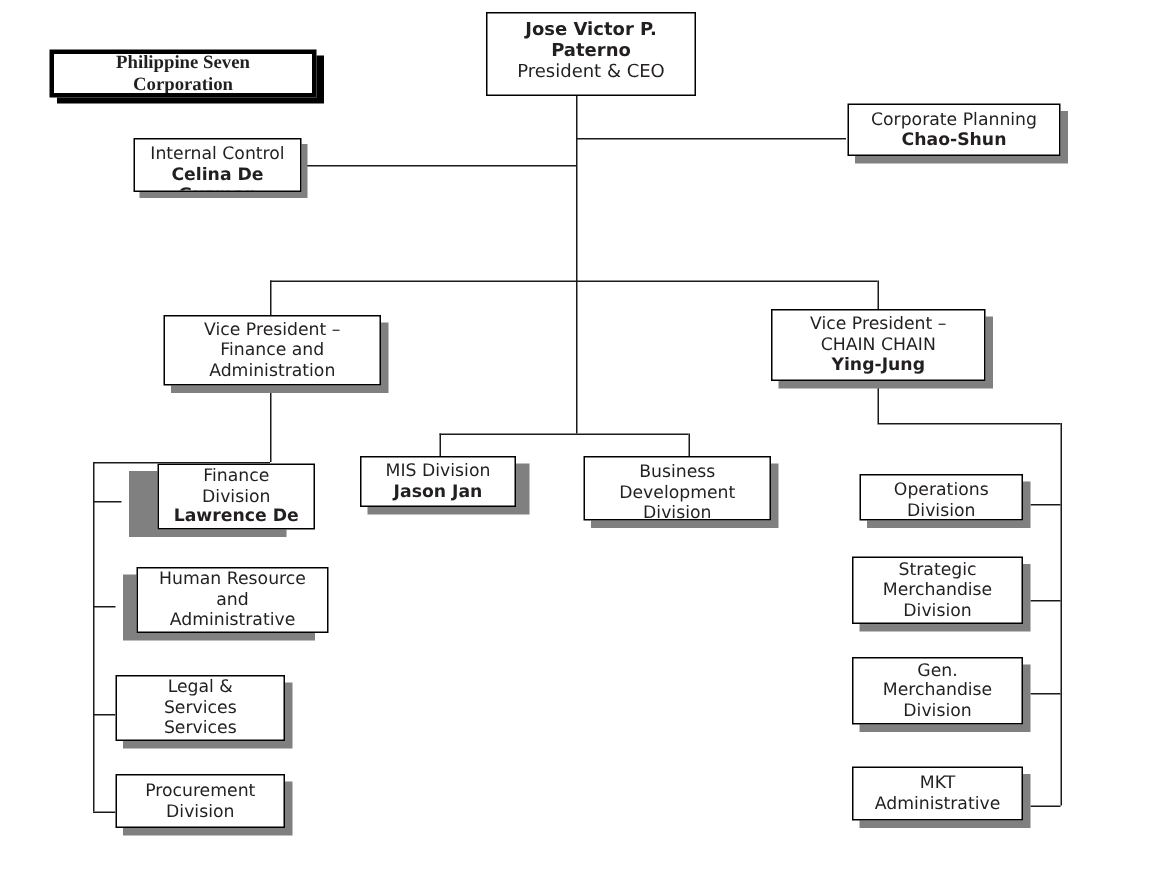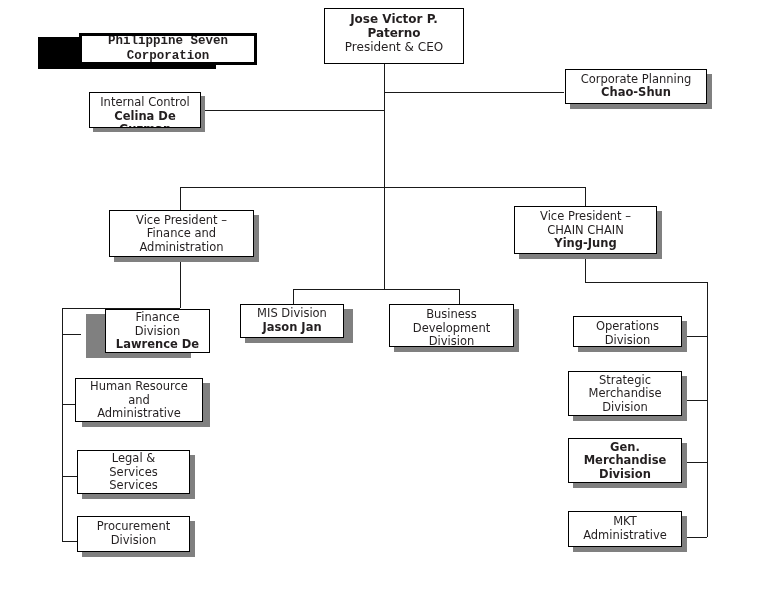--- a/index.html
+++ b/index.html
@@ -68,22 +68,21 @@
   .node.clip .inner {
     top: 3px;
     transform: none;
   }
 
   
   .node.title-box {
     border: 3px solid #000000;
     font-weight: bold;
     font-size: 12.5px;
-    font-family: Liberation Mono, monospace;
-    margin-left: 46px;
+    font-family: Liberation Serif, serif;
   }
   .node.ceo-box {
     border: 1.5px solid #000000;
     font-size: 12px;
   }
   .shadow.title-shadow { background: #000000; }
 </style>
 </head>
 <body>
 
@@ -190,21 +189,21 @@
   <div class="shadow" style="left:86px; top:314px; width:105px; height:44px;"></div>
   <div class="node" style="left:81px; top:309px; width:105px; height:44px;margin-left:24px;">
     <span class="inner">
       <span class="ln">Finance</span>
       <span class="ln">Division</span>
       <span class="ln bold">Lawrence De</span>
     </span>
   </div>
 
   <div class="shadow" style="left:82px; top:383px; width:128px; height:44px;"></div>
-  <div class="node" style="left:75px; top:378px; width:128px; height:44px;">
+  <div class="node" style="left:91px; top:378px; width:128px; height:44px;">
     <span class="inner">
       <span class="ln">Human Resource</span>
       <span class="ln">and</span>
       <span class="ln">Administrative</span>
     </span>
   </div>
 
   <div class="shadow" style="left:82px; top:455px; width:113px; height:44px;"></div>
   <div class="node" style="left:77px; top:450px; width:113px; height:44px;">
     <span class="inner">
@@ -233,21 +232,21 @@
   <div class="shadow" style="left:573px; top:376px; width:114px; height:45px;"></div>
   <div class="node" style="left:568px; top:371px; width:114px; height:45px;">
     <span class="inner">
       <span class="ln">Strategic</span>
       <span class="ln">Merchandise</span>
       <span class="ln">Division</span>
     </span>
   </div>
 
   <div class="shadow" style="left:573px; top:443px; width:114px; height:45px;"></div>
-  <div class="node" style="left:568px; top:438px; width:114px; height:45px;font-weight:bold;">
+  <div class="node" style="left:568px; top:438px; width:114px; height:45px;">
     <span class="inner">
       <span class="ln">Gen.</span>
       <span class="ln">Merchandise</span>
       <span class="ln">Division</span>
     </span>
   </div>
 
   <div class="shadow" style="left:573px; top:516px; width:114px; height:36px;"></div>
   <div class="node" style="left:568px; top:511px; width:114px; height:36px;">
     <span class="inner">

